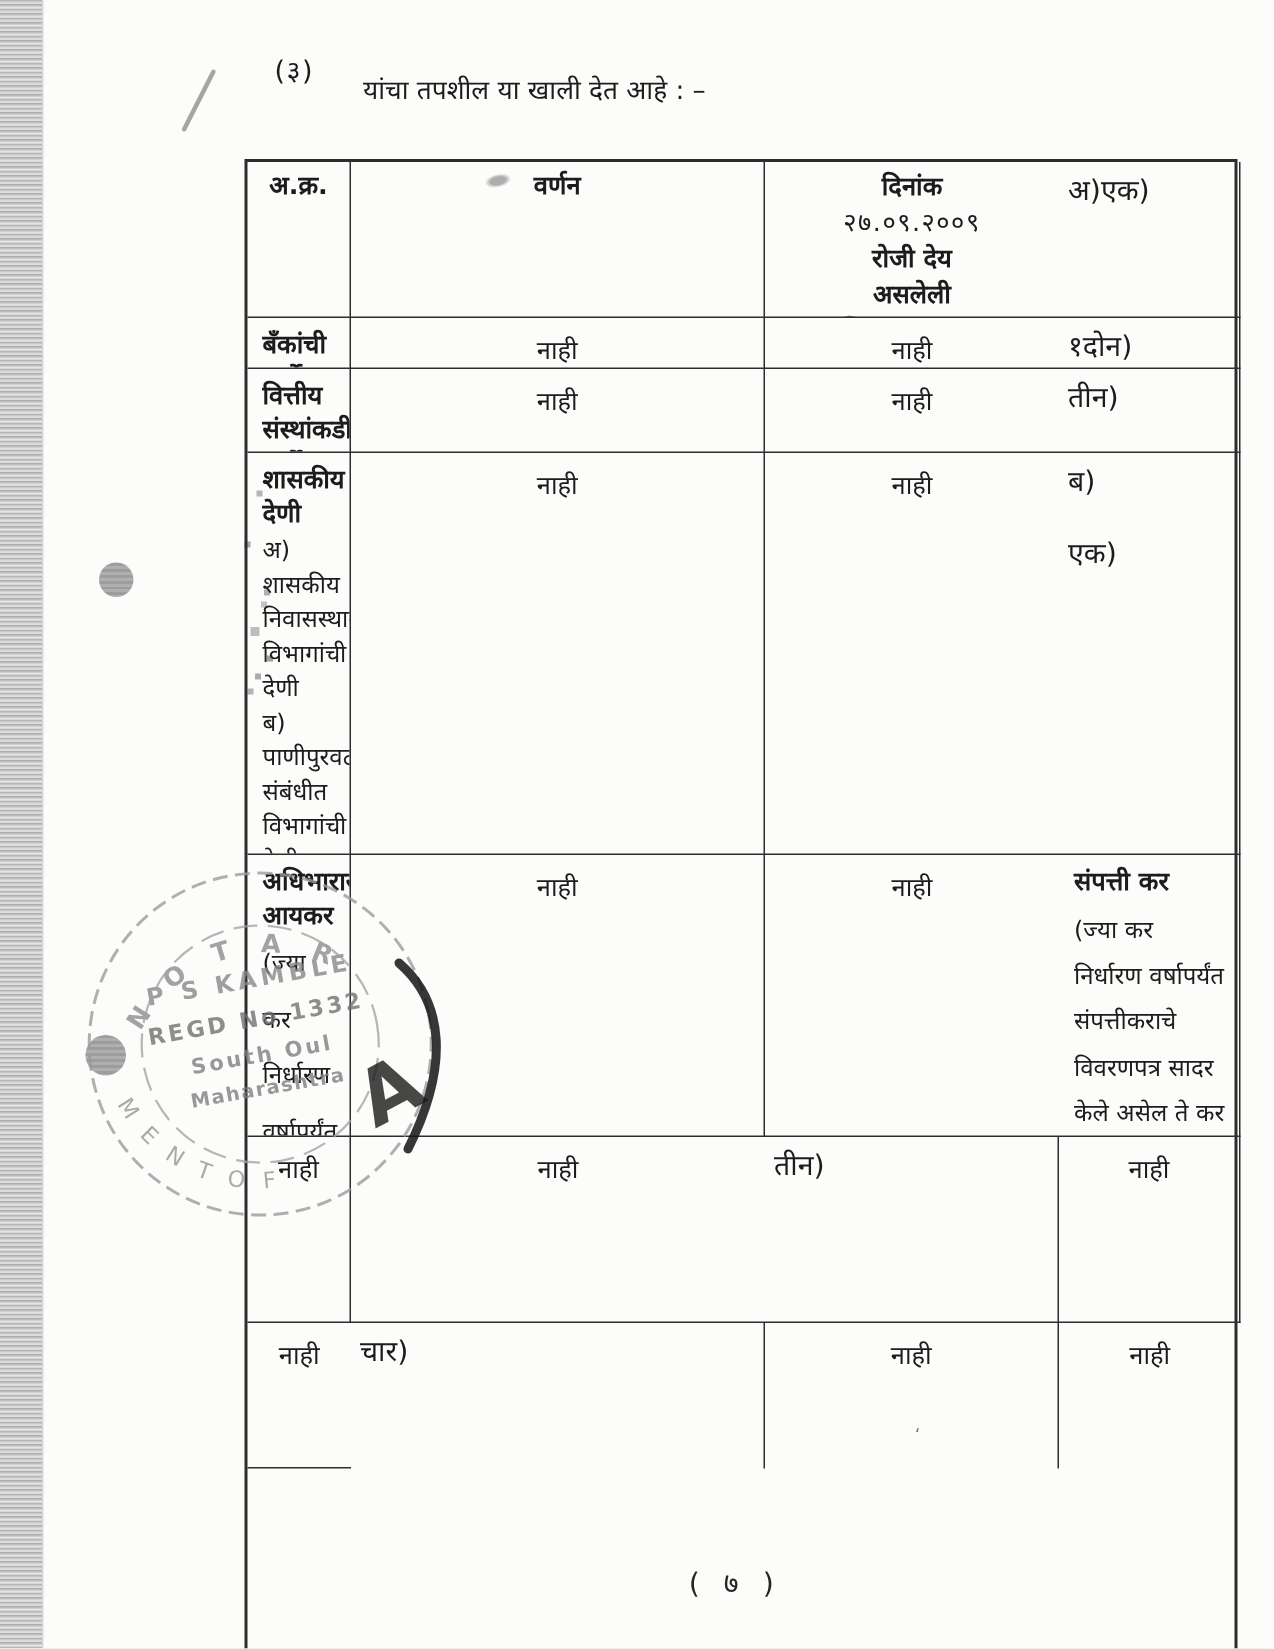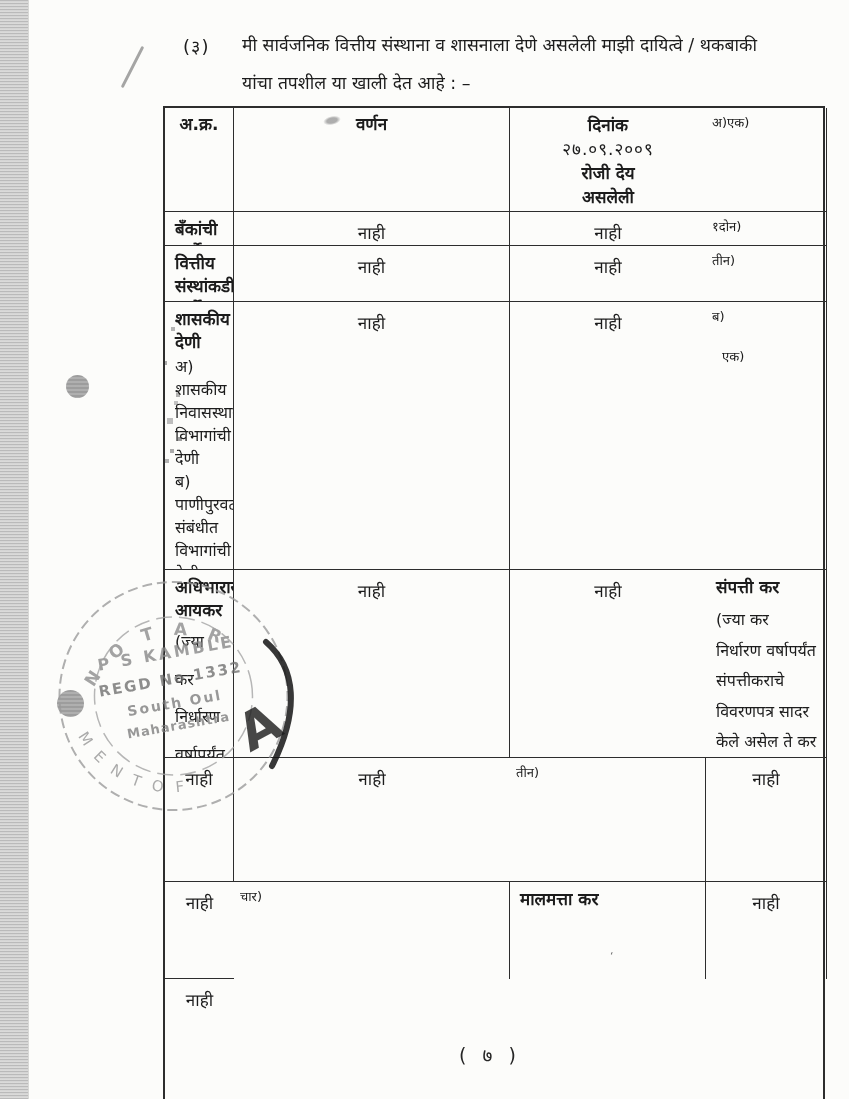--- a/index.html
+++ b/index.html
@@ -58,22 +58,22 @@
     grid-template-rows:104px 34px 56px 268px 188px 124px 97px 47px;
     border:2px solid #2d2d2d;
     font-size:17px;
   }
   .cell { border-right:1.6px solid #2d2d2d; border-bottom:1.6px solid #2d2d2d; overflow:hidden; }
   .cell.c4 { border-right:none; }
   .cell.rlast { border-bottom:none; }
   .hcell { text-align:center; padding-top:5px; font-weight:bold; line-height:22px; }
   .hcell.hdate { line-height:24px; font-weight:bold; }
   .hcell .date-num { font-weight:normal; letter-spacing:1px; }
-  .c1 { padding:5px 2px 0 6px; font-size:13px; }
-  .c1 .sr2 { margin-top:22px;margin-left:10px; }
+  .c1 { padding:5px 2px 0 6px; font-size:19px; }
+  .c1 .sr2 { margin-top:22px; }
   .c2 { padding:5px 8px 0 10px; }
   .c2 .title { font-weight:bold; font-size:17px; margin-bottom:2px; }
   .c2 .lines { white-space:pre-line; line-height:23px; font-size:16px; }
   .val { text-align:center; padding-top:9px; font-size:17px; }
   
   .r4 .title { }
   .r4 .lines { line-height:37.5px; }
   .r5 .title { margin-bottom:7px; }
   .r5 .lines { line-height:30.5px; }
   .r6 .title { margin-bottom:11px; }
@@ -97,21 +97,20 @@
   <div class="pen-slash"></div>
   <div class="smudge"></div>
   <div class="hole hole1"></div>
   <div class="hole hole2"></div>
   <div class="speckles"></div>
   <div class="tick-mark">‘</div>
 
   <div class="intro">
     <span class="idx">(३)</span>
     <div class="txt">
-      <div>मी सार्वजनिक वित्तीय संस्थाना व शासनाला देणे असलेली माझी दायित्वे / थकबाकी</div>
       <div class="l2">यांचा तपशील या खाली देत आहे : –</div>
     </div>
   </div>
 
   <div class="tbl">
 
     <div class="cell hcell">अ.क्र.</div>
     <div class="cell hcell">वर्णन</div>
     <div class="cell c4 hcell hdate">
       <div>दिनांक</div>
@@ -175,23 +174,20 @@
 निर्धारण वर्ष देखील नमूद करावे)</div>
     </div>
     <div class="cell val">नाही</div>
     <div class="cell c4 val">नाही</div>
 
     <div class="cell c1">तीन)</div>
     <div class="cell val">नाही</div>
     <div class="cell c4 val">नाही</div>
 
     <div class="cell c1 rlast">चार)</div>
-    <div class="cell c2 rlast">
-      <div class="title">मालमत्ता कर</div>
-    </div>
     <div class="cell val rlast">नाही</div>
     <div class="cell c4 val rlast">नाही</div>
   </div>
 
   <svg class="stamp" viewBox="0 0 248 250">
     <defs>
       <path id="arcTop" d="M 30,138 A 96,96 0 0 1 218,138"></path>
       <path id="arcBottom" d="M 18,112 A 106,106 0 0 0 230,112"></path>
     </defs>
     <circle cx="124" cy="122" r="114" fill="none" stroke="#9a9a9a" stroke-width="2" stroke-dasharray="10 5"></circle>

